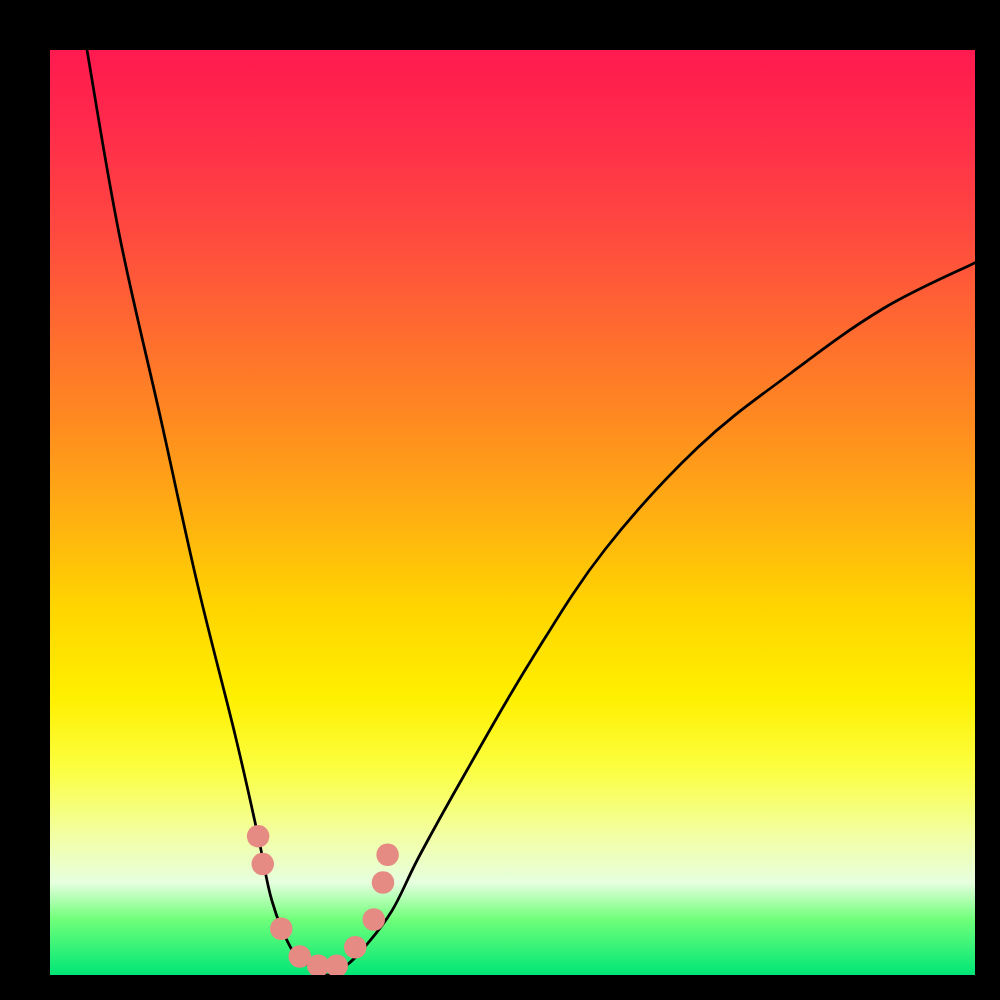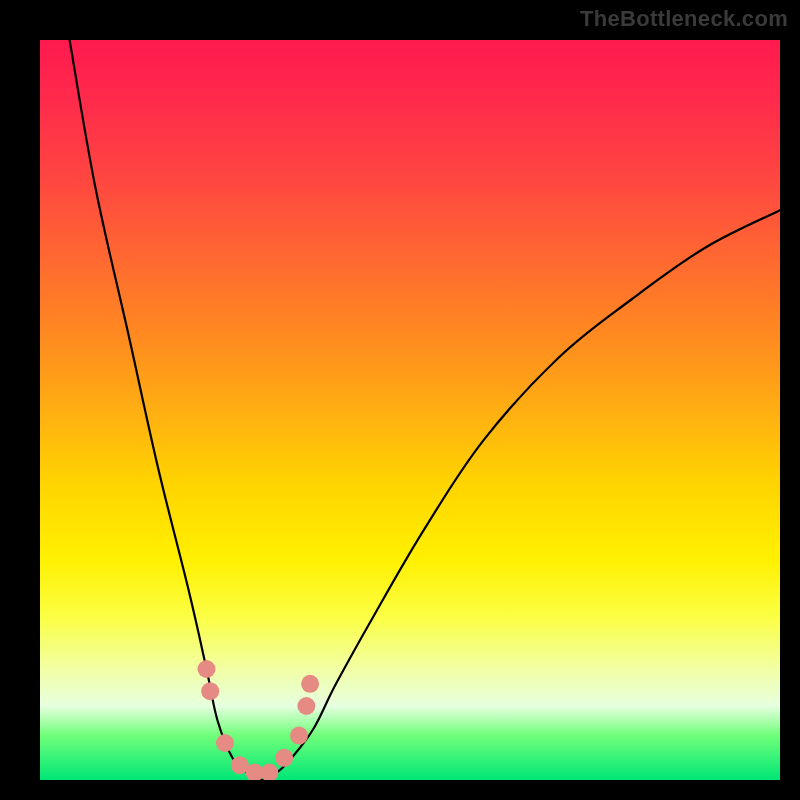--- a/index.html
+++ b/index.html
@@ -59,21 +59,20 @@
   }
   svg.curve {
     position: absolute;
     inset: 0;
   }
 </style>
 </head>
 <body>
 
 <div class="frame">
-  <div class="watermark">TheBottleneck.com</div>
 
   <div class="plot-area">
     <div class="gradient"></div>
 
     <svg class="curve" viewBox="0 0 740 740" preserveAspectRatio="none">
       <path id="curve-path" fill="none" stroke="#000" stroke-width="2.2" stroke-linecap="round" stroke-linejoin="round" d="M 29.6 0.0 C 34.3 26.6, 44.8 94.7, 55.5 148.0 C 66.2 201.3, 77.5 245.4, 88.8 296.0 C 100.1 346.6, 107.7 383.9, 118.4 429.2 C 129.1 474.5, 139.3 511.6, 148.0 547.6 C 156.7 583.6, 161.2 605.0, 166.5 629.0 C 171.8 653.0, 172.9 664.8, 177.6 680.8 C 182.3 696.8, 187.1 708.5, 192.4 717.8 C 197.7 727.1, 201.9 728.6, 207.2 732.6 C 212.5 736.6, 216.7 740.0, 222.0 740.0 C 227.3 740.0, 231.5 736.6, 236.8 732.6 C 242.1 728.6, 244.9 725.8, 251.6 717.8 C 258.3 709.8, 265.8 701.5, 273.8 688.2 C 281.8 674.9, 285.3 663.8, 296.0 643.8 C 306.7 623.8, 317.0 605.2, 333.0 577.2 C 349.0 549.2, 364.8 520.4, 384.8 488.4 C 404.8 456.4, 420.0 430.2, 444.0 399.6 C 468.0 369.0, 491.4 343.5, 518.0 318.2 C 544.6 292.9, 565.4 279.0, 592.0 259.0 C 618.6 239.0, 639.4 223.2, 666.0 207.2 C 692.6 191.2, 726.7 176.9, 740.0 170.2"></path>
       <g id="markers">
           <circle cx="166.5" cy="629.0" r="9" fill="#e58b83"></circle>
           <circle cx="170.2" cy="651.2" r="9" fill="#e58b83"></circle>
           <circle cx="185.0" cy="703.0" r="9" fill="#e58b83"></circle>

